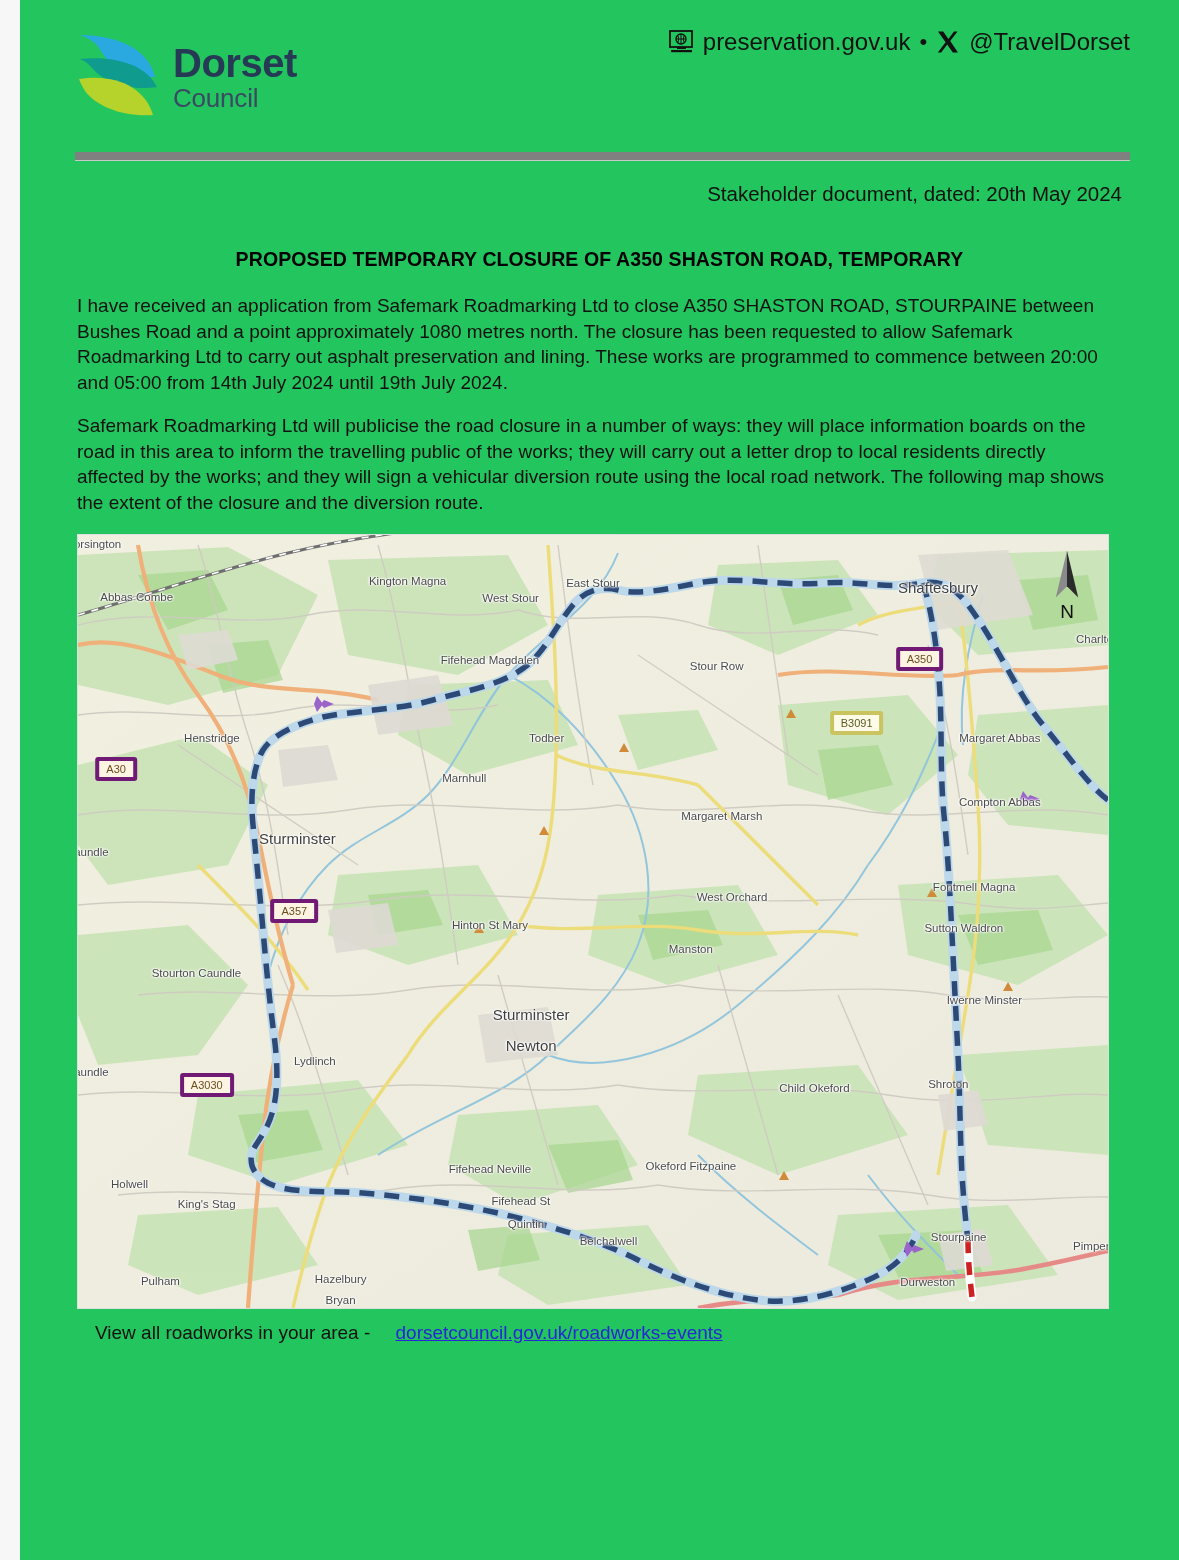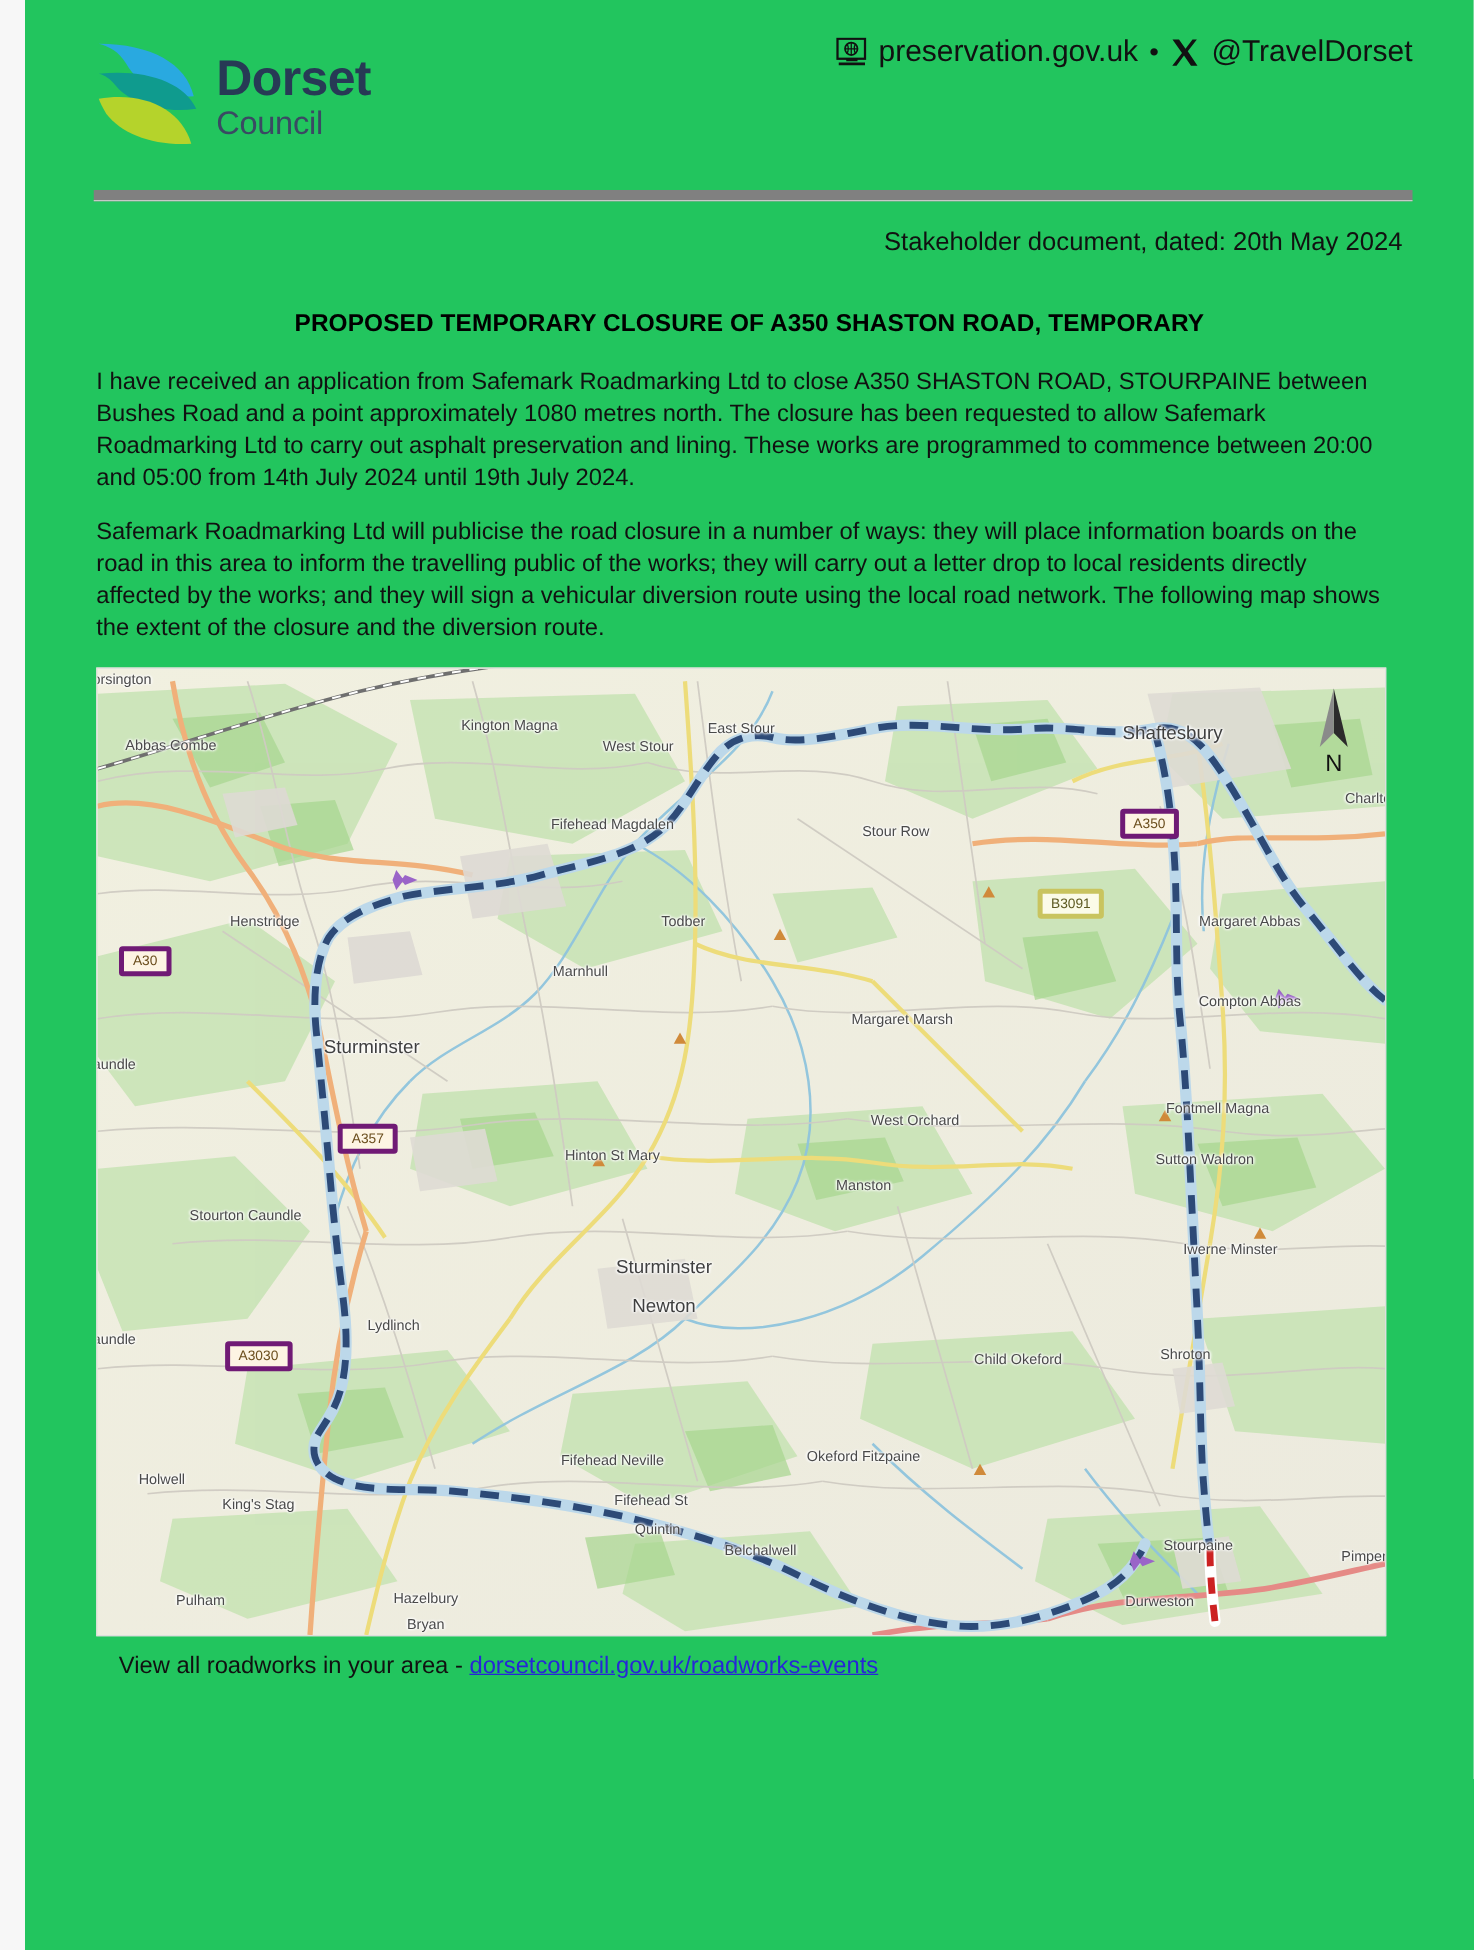--- a/index.html
+++ b/index.html
@@ -215,20 +215,21 @@
   .footer {
     position: absolute;
     left: 75px;
     top: 1322px;
     font-size: 19px;
     color: #111;
   }
   .footer a {
     color: #2727d6;
     text-decoration: underline;
+    margin-left: 20px;
   }
 </style>
 </head>
 <body>
 
 <div class="page">
 
   <div class="header">
 
     <div class="logo">

